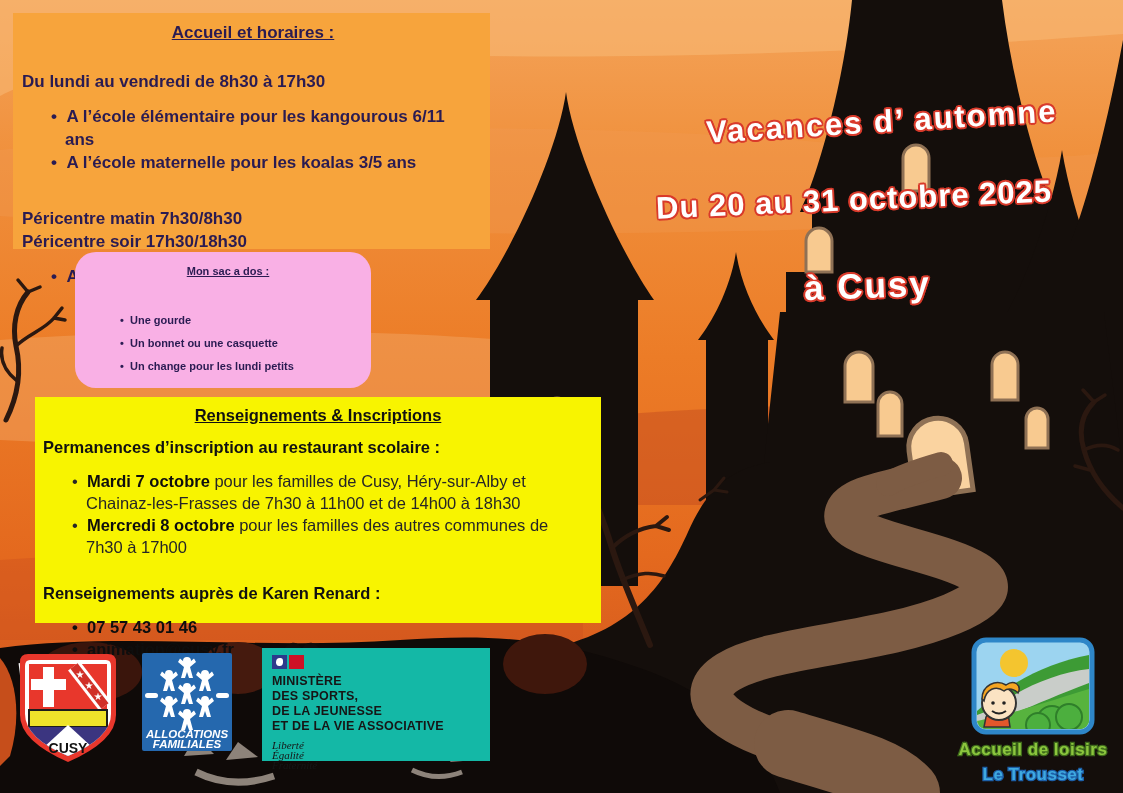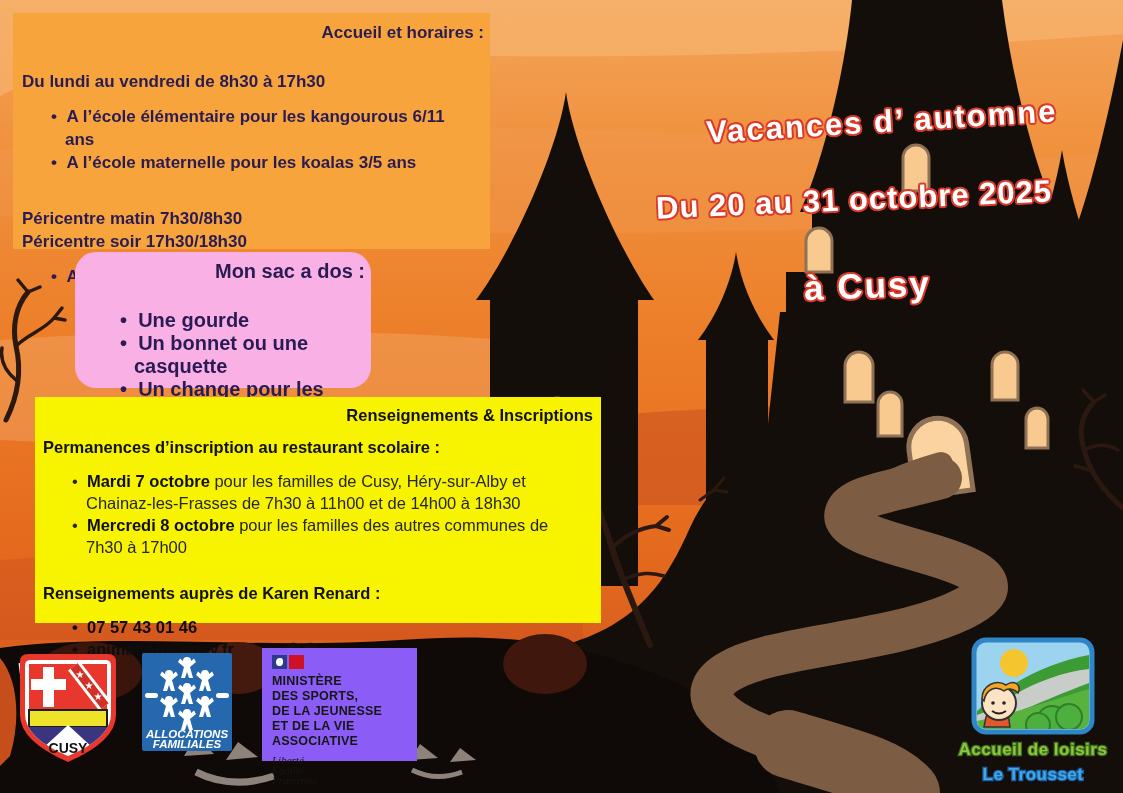--- a/index.html
+++ b/index.html
@@ -10,27 +10,27 @@
   .bg{position:absolute;left:0;top:0;width:1123px;height:793px;display:block;}
 
   
   .box{position:absolute;box-sizing:border-box;font-weight:bold;}
   .box-orange{
     left:13px;top:13px;width:477px;height:236px;background:#F7A43C;
     color:#2A1B52;font-size:17px;line-height:23px;padding:8px 6px 0 9px;
   }
   .box-pink{
     left:75px;top:252px;width:296px;height:136px;background:#F9B0E5;
-    color:#2A1B52;font-size:20px;line-height:23px;padding:8px 6px 0 16px;border-radius:21px;
+    color:#2A1B52;font-size:11px;line-height:23px;padding:8px 6px 0 16px;border-radius:21px;
   }
   .box-yellow{
     left:35px;top:397px;width:566px;height:226px;background:#F8F400;
     color:#111;font-size:16.5px;line-height:22px;padding:7px 8px 0 8px;
   }
-  .box-title{text-align:right;}
+  .box-title{text-align:center;text-decoration:underline;}
   .gap-lg{height:26px;}
   .gap-md{height:21px;}
   .gap-sm{height:10px;}
   .box ul{margin:12px;padding:0;list-style:none;}
   .box li{padding-left:31px;text-indent:-14px;}
   .box li::before{content:"•\00a0\00a0";}
   .box-yellow .slot{font-weight:normal;color:#262626;}
   .box-yellow .slot b{color:#0e0e0e;}
   .box-yellow .contact-item{color:#0e0e0e;}
 
@@ -42,21 +42,21 @@
   }
   .title-1{left:706px;top:104px;font-size:31px;letter-spacing:2px;transform:rotate(-3.5deg);}
   .title-2{left:656px;top:182px;font-size:31px;letter-spacing:1px;transform:rotate(-2.5deg);}
   .title-3{left:804px;top:266px;font-size:35px;letter-spacing:2px;transform:rotate(-2deg);}
 
   
   .logo{position:absolute;}
   .logo-cusy{left:16px;top:648px;}
   .logo-caf{left:142px;top:653px;}
   .logo-ministere{
-    left:262px;top:648px;width:155px;height:113px;background:#8b5cf6;
+    left:262px;top:648px;width:228px;height:113px;background:#14b8a6;
     box-sizing:border-box;padding:7px 8px 0 10px;color:#161616;
   }
   .flag{display:flex;gap:2px;margin-bottom:5px;}
   .flag .b{width:15px;height:14px;background:#2D3A8C;position:relative;}
   .flag .b::after{content:"";position:absolute;left:4px;top:3px;width:7px;height:8px;
     background:#fff;border-radius:60% 40% 50% 50%;}
   .flag .r{width:15px;height:14px;background:#CE1126;}
   .min-line{font-weight:bold;font-size:12.5px;line-height:15px;letter-spacing:0.2px;}
   .motto{font-family:"Liberation Serif",serif;font-style:italic;font-size:11px;line-height:10px;margin-top:6px;}
   .logo-trousset{left:966px;top:637px;}

